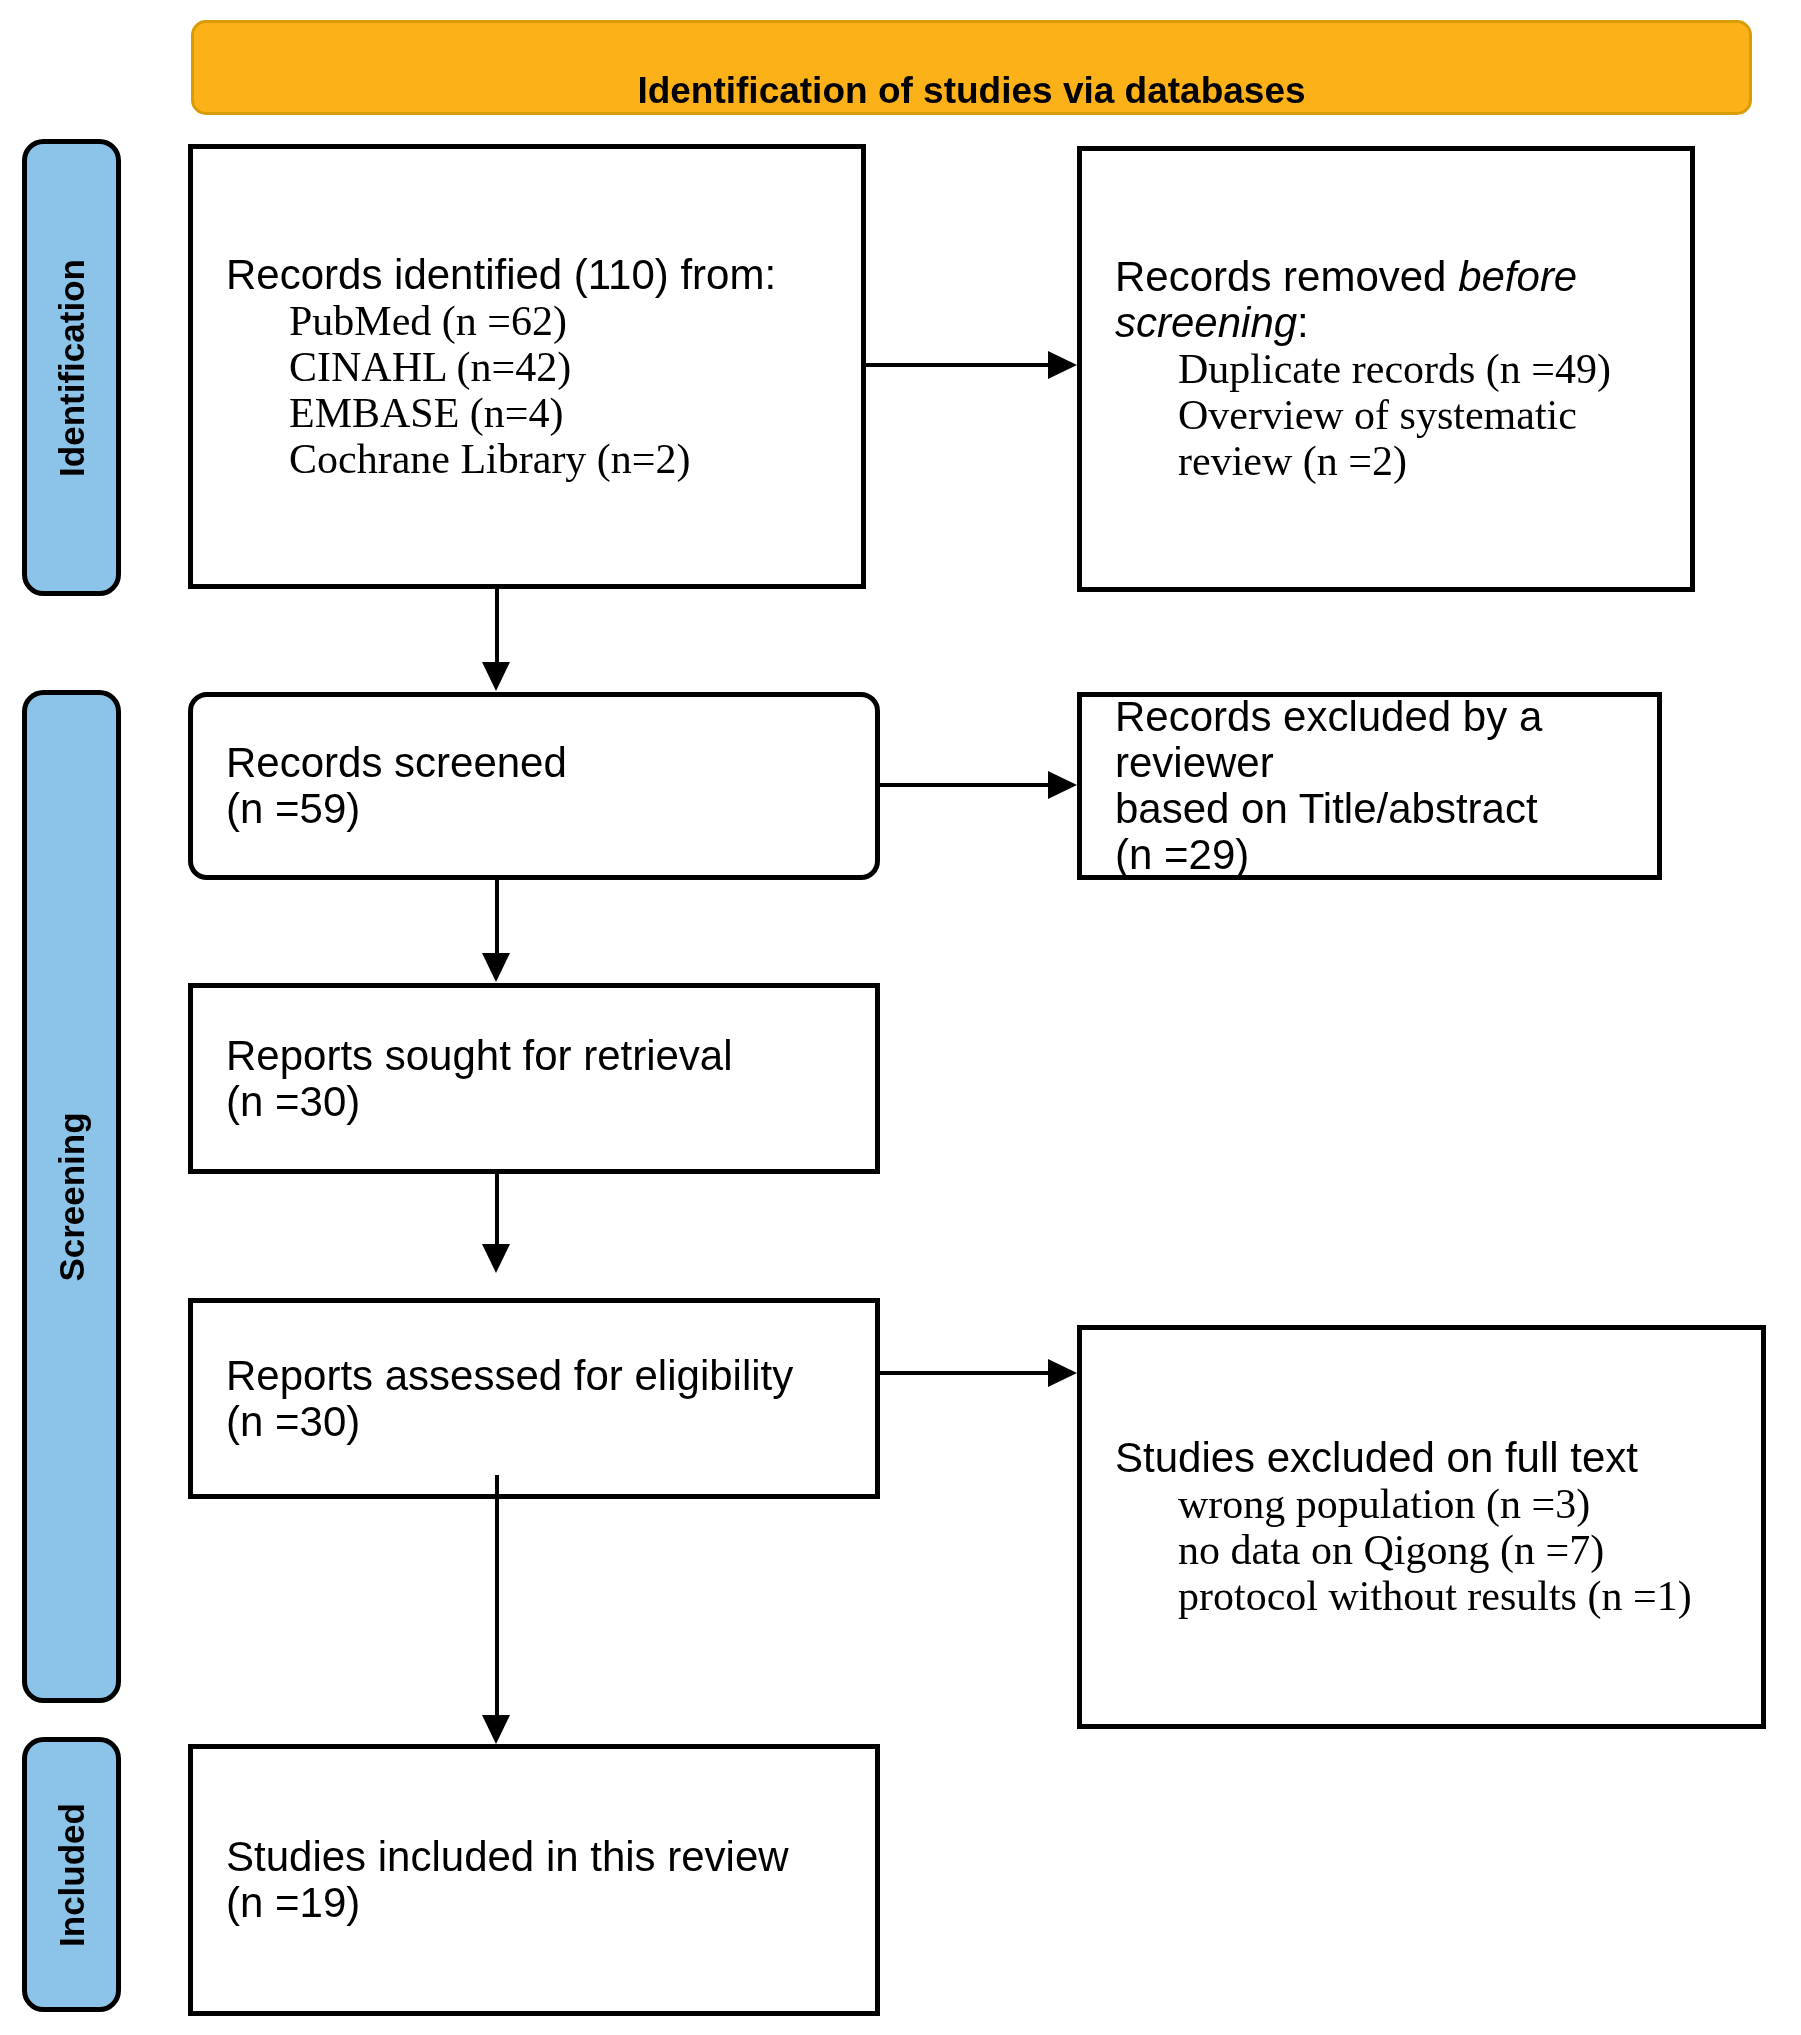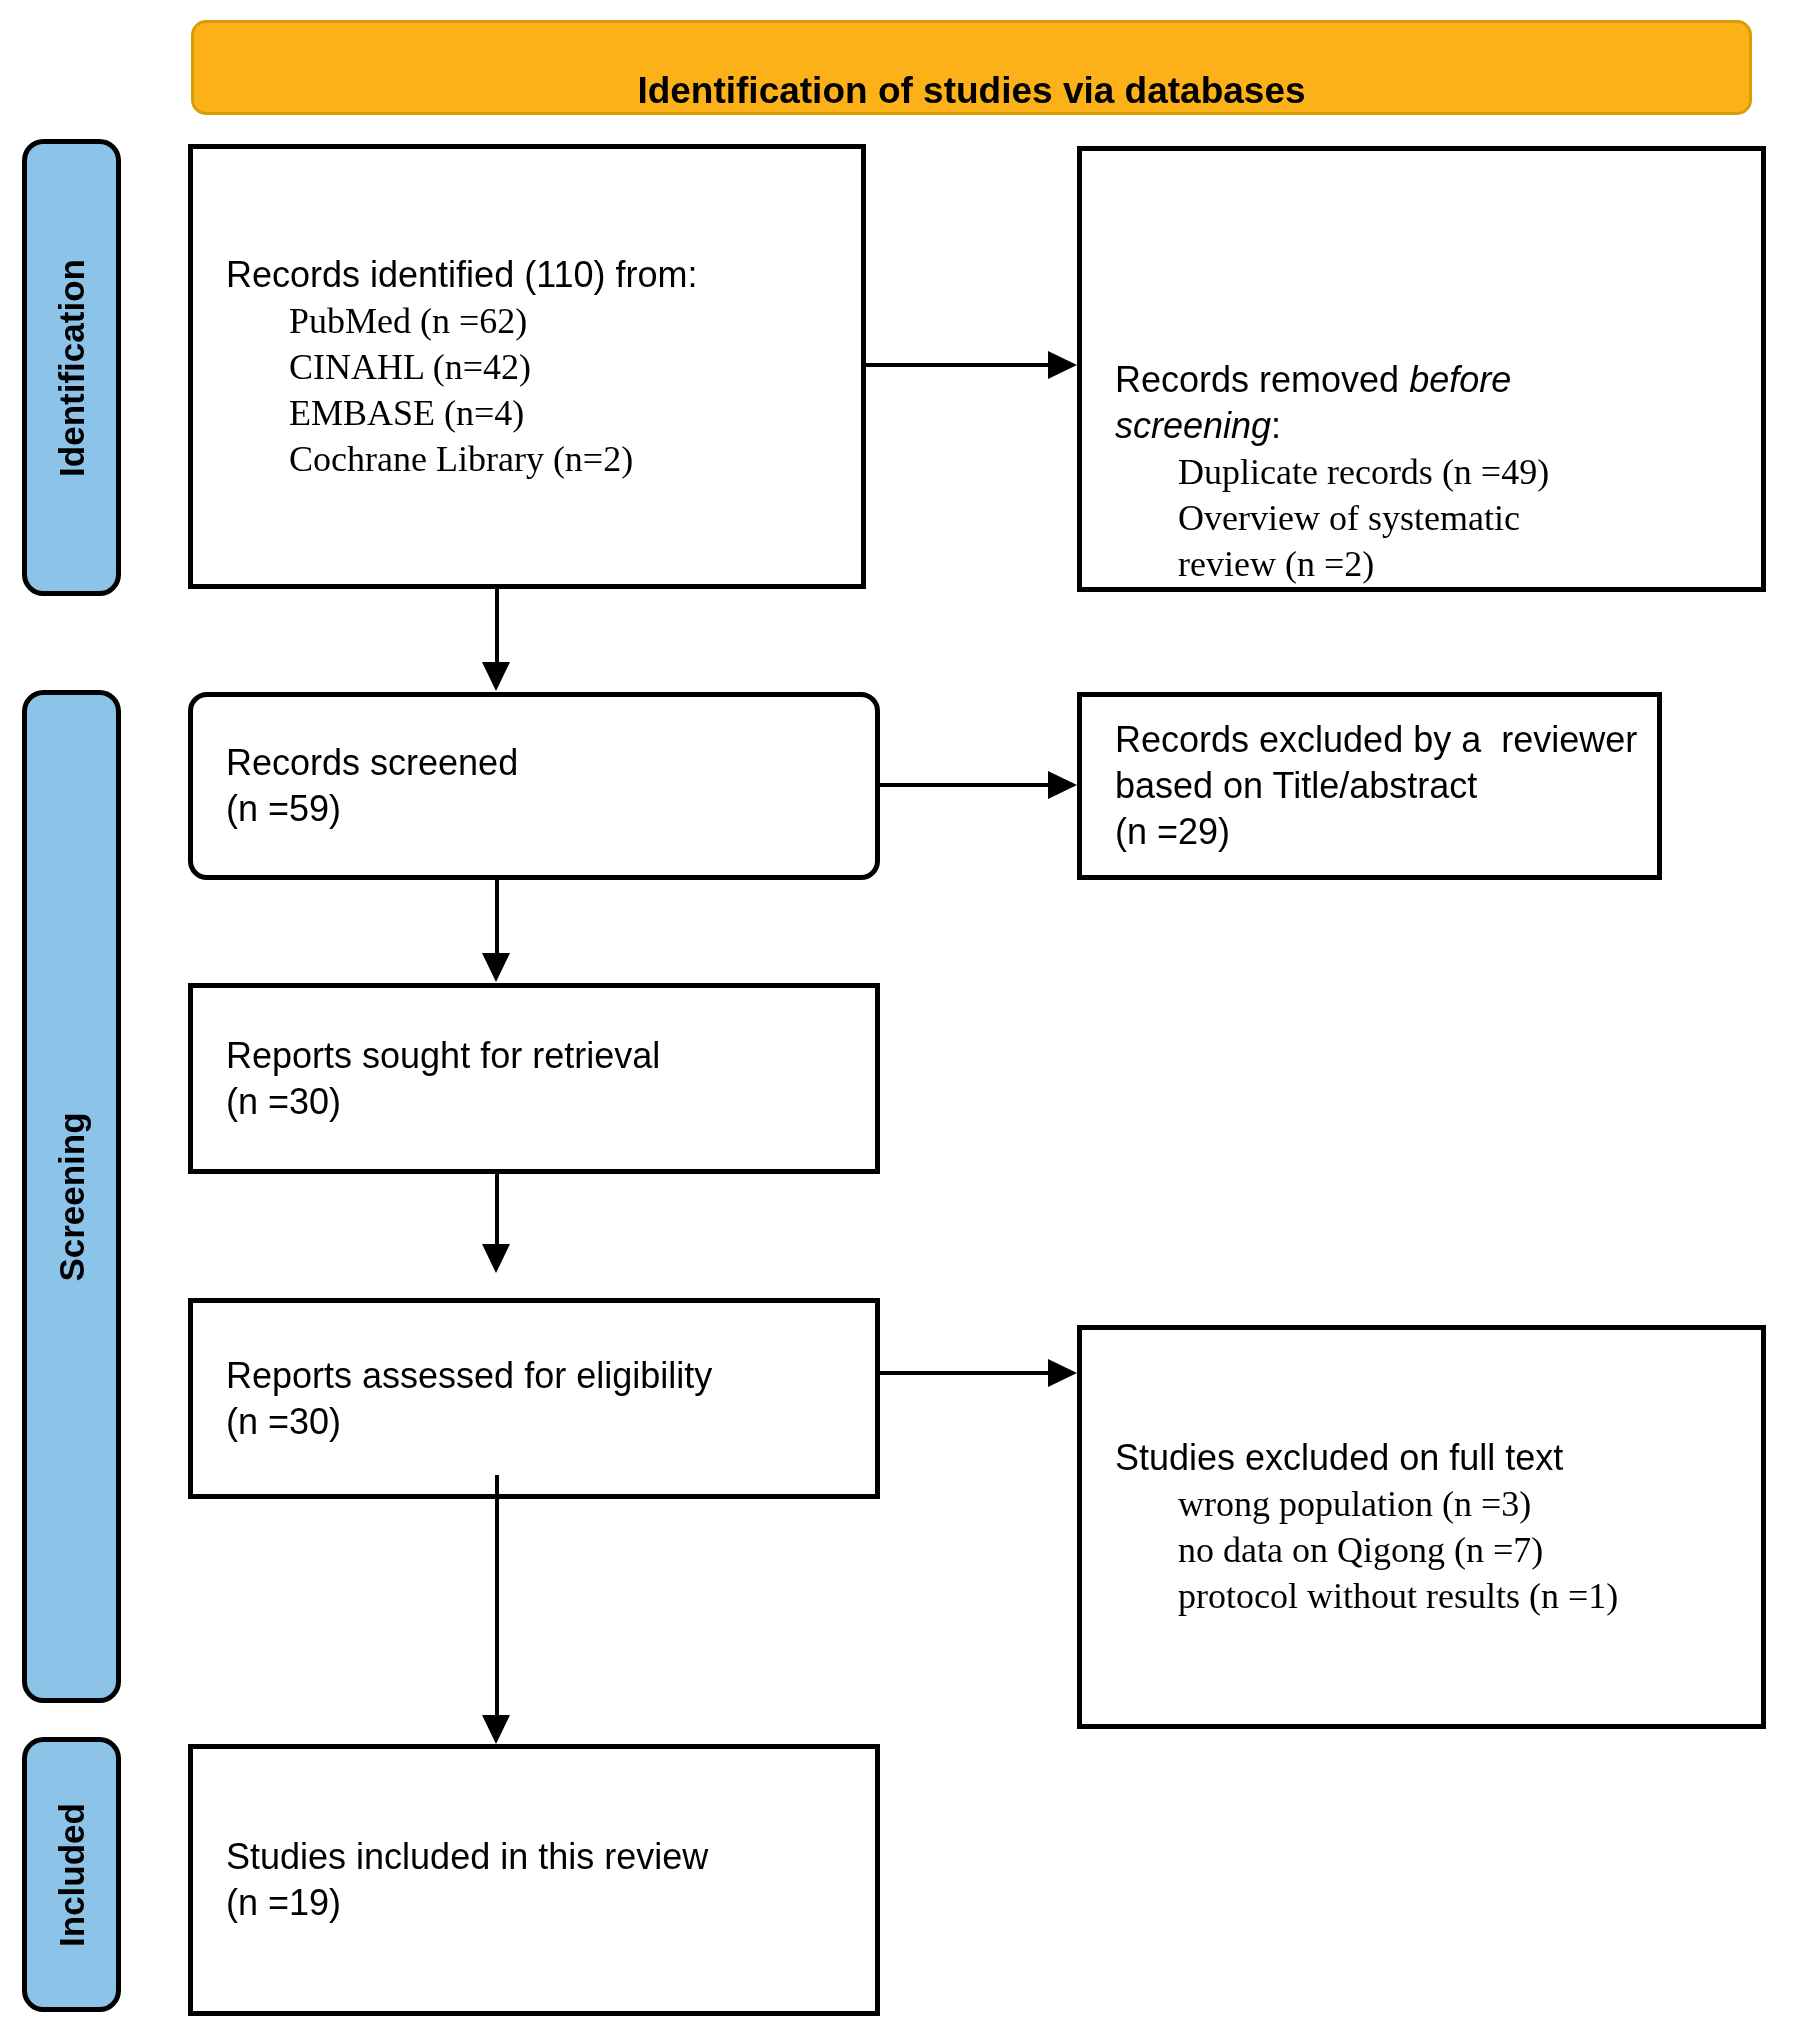--- a/index.html
+++ b/index.html
@@ -36,21 +36,21 @@
     position: absolute; left: 50%; top: 50%;
     transform: translate(-50%, -50%) rotate(-90deg);
     font-weight: bold; font-size: 35px; white-space: nowrap;
   }
   .box {
     position: absolute;
     background: #ffffff;
     border: 5px solid var(--line-color);
     box-sizing: border-box;
     display: flex; flex-direction: column; justify-content: center;
-    font-size: 36px; line-height: 46px;
+    font-size: 42px; line-height: 46px;
     padding-left: 33px; padding-right: 10px;
   }
   .line { white-space: pre-wrap; }
   .indent { padding-left: 63px; font-family: Liberation Serif, serif; }
   .vline { position: absolute; width: 4.4px; background: var(--line-color); }
   .hline { position: absolute; height: 4.4px; background: var(--line-color); }
   .head-down {
     position: absolute; width: 0; height: 0;
     border-left: 14.6px solid transparent;
     border-right: 14.6px solid transparent;
@@ -81,21 +81,21 @@
 </div>
 
 <div class="box" style="left:188px; top:144px; width:678px; height:445px;">
   <div class="line">Records identified (110) from:</div>
   <div class="line indent">PubMed (n =62)</div>
   <div class="line indent">CINAHL (n=42)</div>
   <div class="line indent">EMBASE (n=4)</div>
   <div class="line indent">Cochrane Library (n=2)</div>
 </div>
 
-<div class="box" style="left:1077px; top:146px; width:689px; height:446px;justify-content:flex-end;">
+<div class="box" style="left:1077px; top:146px; width:618px; height:446px;">
   <div class="line"><span>Records removed </span><i>before</i></div>
   <div class="line"><i>screening</i><span>:</span></div>
   <div class="line indent">Duplicate records (n =49)</div>
   <div class="line indent">Overview of systematic</div>
   <div class="line indent">review (n =2)</div>
 </div>
 
 <div class="box" style="left:188px; top:692px; width:692px; height:188px;border-radius:19px;">
   <div class="line">Records screened</div>
   <div class="line">(n =59)</div>

